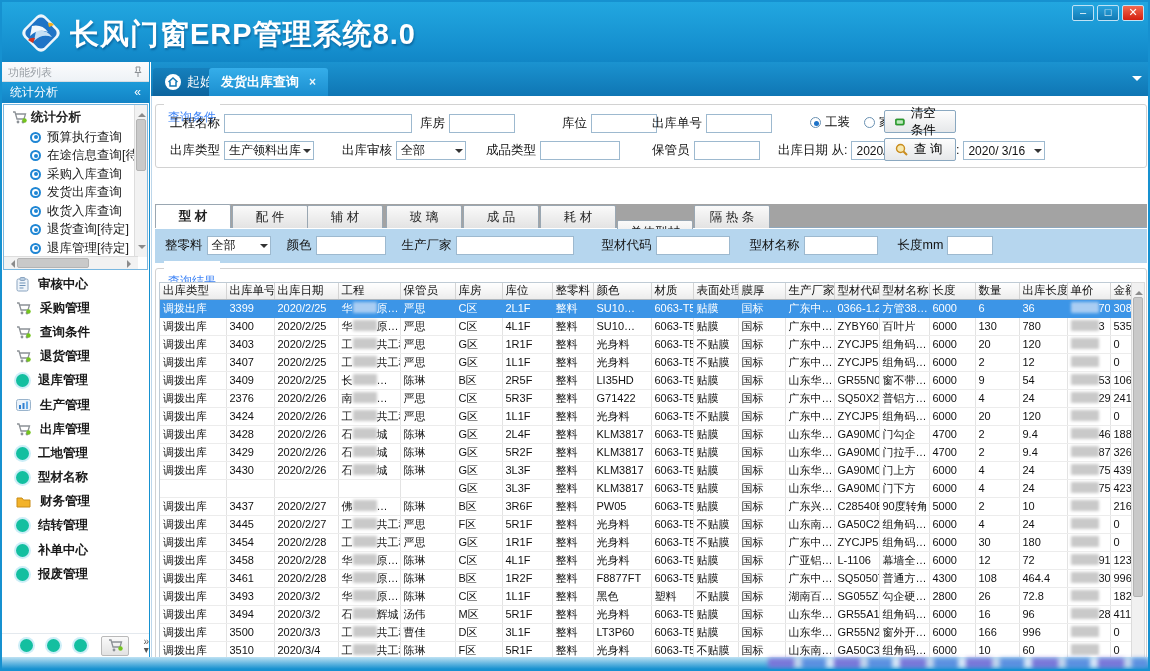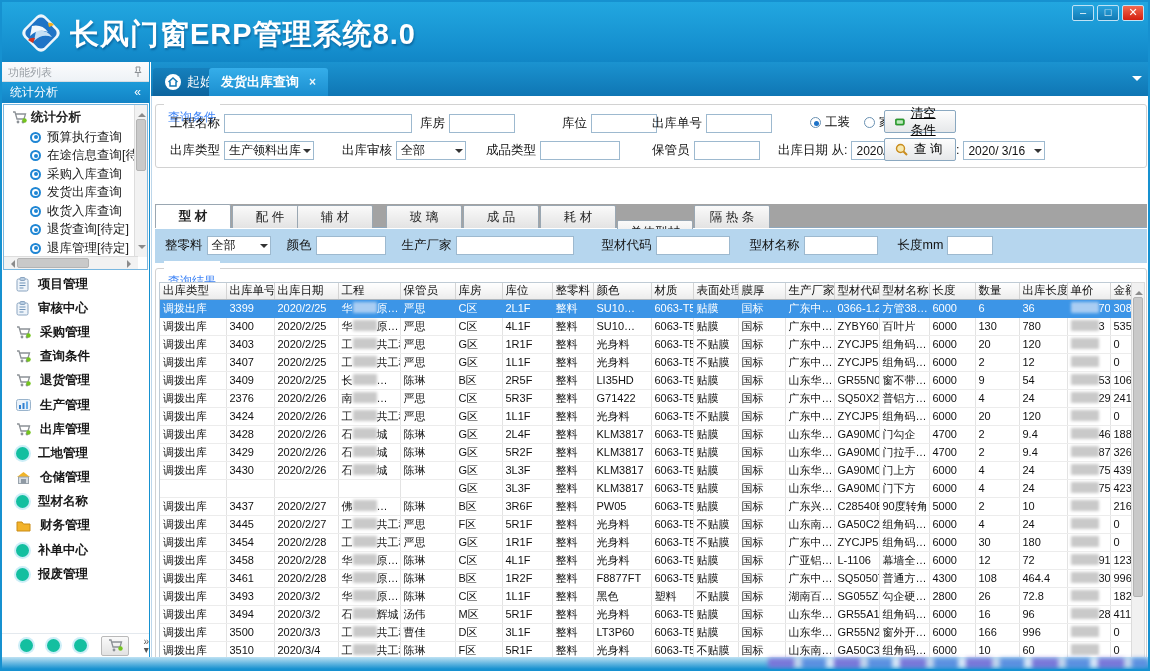--- a/index.html
+++ b/index.html
@@ -186,28 +186,20 @@
         <div class="thumb" style="top:1px;left:13px;width:72px;height:10px;"></div>
       </div>
     </div>
     <div class="menu" id="menu-items">
         <div class="menu-item">
           <svg width="13" height="15" viewBox="0 0 13 15">
             <rect x="1" y="2" width="11" height="12" rx="1.5" fill="#eef4fa" stroke="#8aa4c0"></rect>
             <rect x="4" y="0.5" width="5" height="3" rx="1" fill="#b7cde2" stroke="#8aa4c0"></rect>
             <path d="M3.5 6 h6 M3.5 8.5 h6 M3.5 11 h4" stroke="#6f93b8" stroke-width="1"></path>
           </svg>
-          <span>项目管理</span>
-        </div>
-        <div class="menu-item">
-          <svg width="13" height="15" viewBox="0 0 13 15">
-            <rect x="1" y="2" width="11" height="12" rx="1.5" fill="#eef4fa" stroke="#8aa4c0"></rect>
-            <rect x="4" y="0.5" width="5" height="3" rx="1" fill="#b7cde2" stroke="#8aa4c0"></rect>
-            <path d="M3.5 6 h6 M3.5 8.5 h6 M3.5 11 h4" stroke="#6f93b8" stroke-width="1"></path>
-          </svg>
           <span>审核中心</span>
         </div>
         <div class="menu-item">
           <svg width="15" height="13" viewBox="0 0 15 13">
             <path d="M1 1 L3 1 L5 8 L12 8 L13.5 3 L4 3" fill="none" stroke="#8c9196" stroke-width="1.3"></path>
             <circle cx="6" cy="11" r="1.4" fill="#8c9196"></circle>
             <circle cx="11" cy="11" r="1.4" fill="#8c9196"></circle>
             <circle cx="12.5" cy="9.5" r="2.2" fill="#74c41e"></circle>
           </svg>
           <span>采购管理</span>
@@ -224,20 +216,24 @@
         <div class="menu-item">
           <svg width="15" height="13" viewBox="0 0 15 13">
             <path d="M1 1 L3 1 L5 8 L12 8 L13.5 3 L4 3" fill="none" stroke="#8c9196" stroke-width="1.3"></path>
             <circle cx="6" cy="11" r="1.4" fill="#8c9196"></circle>
             <circle cx="11" cy="11" r="1.4" fill="#8c9196"></circle>
             <circle cx="12.5" cy="9.5" r="2.2" fill="#74c41e"></circle>
           </svg>
           <span>退货管理</span>
         </div>
         <div class="menu-item">
+          <span class="ic-circle"></span>
+          <span>退库管理</span>
+        </div>
+        <div class="menu-item">
           <svg width="15" height="12" viewBox="0 0 15 12">
             <rect x="0.5" y="0.5" width="14" height="11" rx="2" fill="#eaf2fa" stroke="#9ab4cc"></rect>
             <rect x="3" y="6" width="2" height="4" fill="#2f7fd0"></rect>
             <rect x="6.5" y="4" width="2" height="6" fill="#2f7fd0"></rect>
             <rect x="10" y="2.5" width="2" height="7.5" fill="#63a9e8"></rect>
           </svg>
           <span>生产管理</span>
         </div>
         <div class="menu-item">
           <svg width="15" height="13" viewBox="0 0 15 13">
@@ -246,36 +242,32 @@
             <circle cx="11" cy="11" r="1.4" fill="#8c9196"></circle>
             <circle cx="12.5" cy="9.5" r="2.2" fill="#74c41e"></circle>
           </svg>
           <span>出库管理</span>
         </div>
         <div class="menu-item">
           <span class="ic-circle"></span>
           <span>工地管理</span>
         </div>
         <div class="menu-item">
-          <svg width="15" height="13" viewBox="0 0 15 13">
-            <path d="M1 6 L7.5 1 L14 6 Z" fill="#f0b428"></path>
-            <rect x="2.5" y="6" width="10" height="6.5" fill="#d7dde3" stroke="#9aa4ad"></rect>
-            <rect x="5" y="8" width="5" height="4.5" fill="#8f9aa4"></rect>
-          </svg>
-          <span>仓储管理</span>
-        </div>
-        <div class="menu-item">
           <span class="ic-circle"></span>
           <span>型材名称</span>
         </div>
         <div class="menu-item">
           <svg width="15" height="12" viewBox="0 0 15 12">
             <path d="M1 2 L6 2 L7.5 4 L14 4 L14 11 L1 11 Z" fill="#f3b32a" stroke="#c98c16"></path>
           </svg>
           <span>财务管理</span>
+        </div>
+        <div class="menu-item">
+          <span class="ic-circle"></span>
+          <span>结转管理</span>
         </div>
         <div class="menu-item">
           <span class="ic-circle"></span>
           <span>补单中心</span>
         </div>
         <div class="menu-item">
           <span class="ic-circle"></span>
           <span>报废管理</span>
         </div>
       </div>
@@ -329,21 +321,21 @@
         <div class="frow" style="left:496px;top:9px;">
           <span class="lbl">出库单号</span>
           <input class="inp" style="width: 66px;" value="">
         </div>
         <div class="frow" style="left:654px;top:9px;text-align:right;">
           <span class="radio on"></span>
           <span>工装</span>
           <span class="radio" style="margin-left:14px;"></span>
           <span>家装</span>
         </div>
-        <div class="btn" style="position:absolute;left:728px;top:5px;width:72px;text-decoration:underline;">
+        <div class="btn" style="position:absolute;left:728px;top:5px;width:72px;">
           <svg width="14" height="10" viewBox="0 0 14 10">
               <rect x="0.5" y="0.5" width="13" height="9" rx="2" fill="#2fa832" stroke="#1c7a1f"></rect>
               <rect x="2.5" y="2.5" width="9" height="5" rx="1" fill="#bfe8bf"></rect>
             </svg>
           <span>清空条件</span>
         </div>
 
         <div class="frow" style="left:14px;top:36px;">
           <span class="lbl">出库类型</span>
           <span class="combo" style="width:90px;">
@@ -384,21 +376,21 @@
               <path d="M8.5 8.5 L12 12" stroke="#c98c1e" stroke-width="2"></path>
             </svg>
           <span>查  询</span>
         </div>
       </div>
 
       <div class="mat-strip">
           <div id="mat-tabs">
             <div class="mtab active" style="left: 0px;">型  材</div>
             <div class="mtab" style="left: 77px;">配  件</div>
-            <div class="mtab" style="left: 142px;">辅  材</div>
+            <div class="mtab" style="left: 152px;">辅  材</div>
             <div class="mtab" style="left: 231px;">玻  璃</div>
             <div class="mtab" style="left: 308px;">成  品</div>
             <div class="mtab" style="left: 385px;">耗  材</div>
             <div class="mtab" style="left: 462px; margin-top: 15px;">单体型材</div>
             <div class="mtab" style="left: 539px;">隔 热 条</div>
           </div>
         </div>
 
       <div class="filter">
         <div class="frow" style="left:10px;top:7px;">

